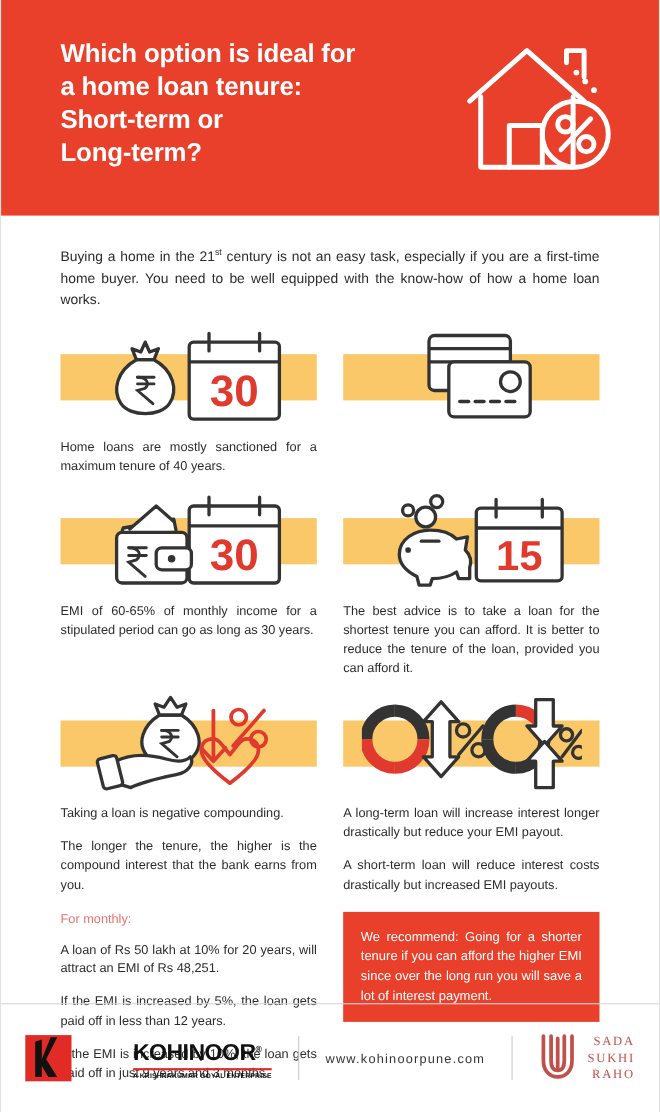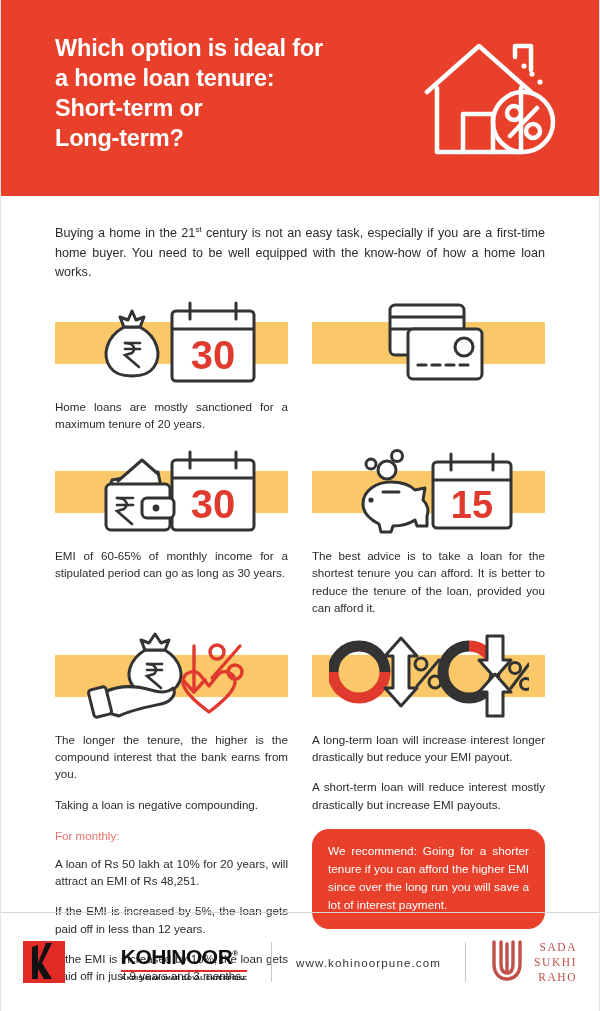--- a/index.html
+++ b/index.html
@@ -92,21 +92,20 @@
   }
 
   .recommend {
     background: #E8402A;
     color: #ffffff;
     font-size: 11.8px;
     line-height: 18px;
     padding: 13px 16px 15px 16px;
     margin-top: 16px;
     text-align: justify;
-    border-radius: 17px;
   }
 
   
   .footer-rule {
     position: absolute;
     left: 0; right: 0; top: 912px;
     height: 1px;
     background: #d6d6d6;
   }
   .footer {
@@ -196,21 +195,21 @@
               <path d="M40 28 C22 38 18 56 26 68 C34 80 62 80 70 68 C78 56 74 38 56 28 Z"></path>
               <path d="M40 28 L36 18 L44 21 L48 12 L52 21 L60 18 L56 28 Z"></path>
             </g>
             <g fill="none" stroke="#333333" stroke-width="2.6" stroke-linecap="round">
               <path d="M41 44 L56 44"></path>
               <path d="M41 50 L56 50"></path>
               <path d="M41 44 C50 44 52 50 48 54 L41 56 L55 68"></path>
             </g>
           </svg>
         </div>
-        <p class="para">Home loans are mostly sanctioned for a maximum tenure of 20 years.</p>
+        <p class="para">Home loans are mostly sanctioned for a maximum tenure of 40 years.</p>
       </div>
 
       <div class="cell">
         <div class="iconband">
           <div class="band"></div>
           <svg width="150" height="88" viewBox="0 0 150 88">
             <g fill="#ffffff" stroke="#333333" stroke-width="3" stroke-linejoin="round">
               <rect x="36" y="6" width="74" height="50" rx="5"></rect>
             </g>
             <path d="M36 18 L110 18 M36 30 L110 30" stroke="#333333" stroke-width="3"></path>
@@ -299,22 +298,22 @@
             <g fill="none" stroke="#E03A2F" stroke-width="3.4" stroke-linecap="round" stroke-linejoin="round">
               <path d="M106 50 C106 40 118 36 124 44 L132 54 L140 44 C146 36 158 40 158 50 C158 60 140 74 132 80 C124 74 106 60 106 50 Z"></path>
               <path d="M117 14 L117 58"></path>
               <path d="M106 48 L117 60 L128 48"></path>
               <circle cx="140" cy="20" r="7"></circle>
               <circle cx="158" cy="40" r="7"></circle>
               <path d="M135 46 L163 14"></path>
             </g>
           </svg>
         </div>
+        <p class="para">Taking a loan is negative compounding.</p>
         <p class="para">The longer the tenure, the higher is the compound interest that the bank earns from you.</p>
-        <p class="para">Taking a loan is negative compounding.</p>
         <p class="example-label">For monthly:</p>
         <p class="para">A loan of Rs 50 lakh at 10% for 20 years, will attract an EMI of Rs 48,251.</p>
         <p class="para">If the EMI is increased by 5%, the loan gets paid off in less than 12 years.</p>
         <p class="para">If the EMI is increased by 10%, the loan gets paid off in just 9 years and 3 months.</p>
       </div>
 
       <div class="cell">
         <div class="iconband">
           <div class="band"></div>
           <svg width="200" height="88" viewBox="0 0 200 88">
@@ -347,21 +346,21 @@
               <path d="M174 82 L174 58 L182 58 L166 40 L150 58 L158 58 L158 82 Z" transform="translate(0,2)"></path>
             </g>
             <g fill="none" stroke="#333333" stroke-width="3" stroke-linecap="round">
               <circle cx="186" cy="36" r="5.5"></circle>
               <circle cx="197" cy="52" r="5.5"></circle>
               <path d="M182 56 L200 32"></path>
             </g>
           </svg>
         </div>
         <p class="para">A long-term loan will increase interest longer drastically but reduce your EMI payout.</p>
-        <p class="para">A short-term loan will reduce interest mostly drastically but increase EMI payouts.</p>
+        <p class="para">A short-term loan will reduce interest costs drastically but increased EMI payouts.</p>
         <div class="recommend">We recommend: Going for a shorter tenure if you can afford the higher EMI since over the long run you will save a lot of interest payment.</div>
       </div>
     </div>
   </div>
 
   <div class="footer-rule"></div>
   <div class="footer">
 
     <div class="logo-kohinoor">
       <div class="kmark">

